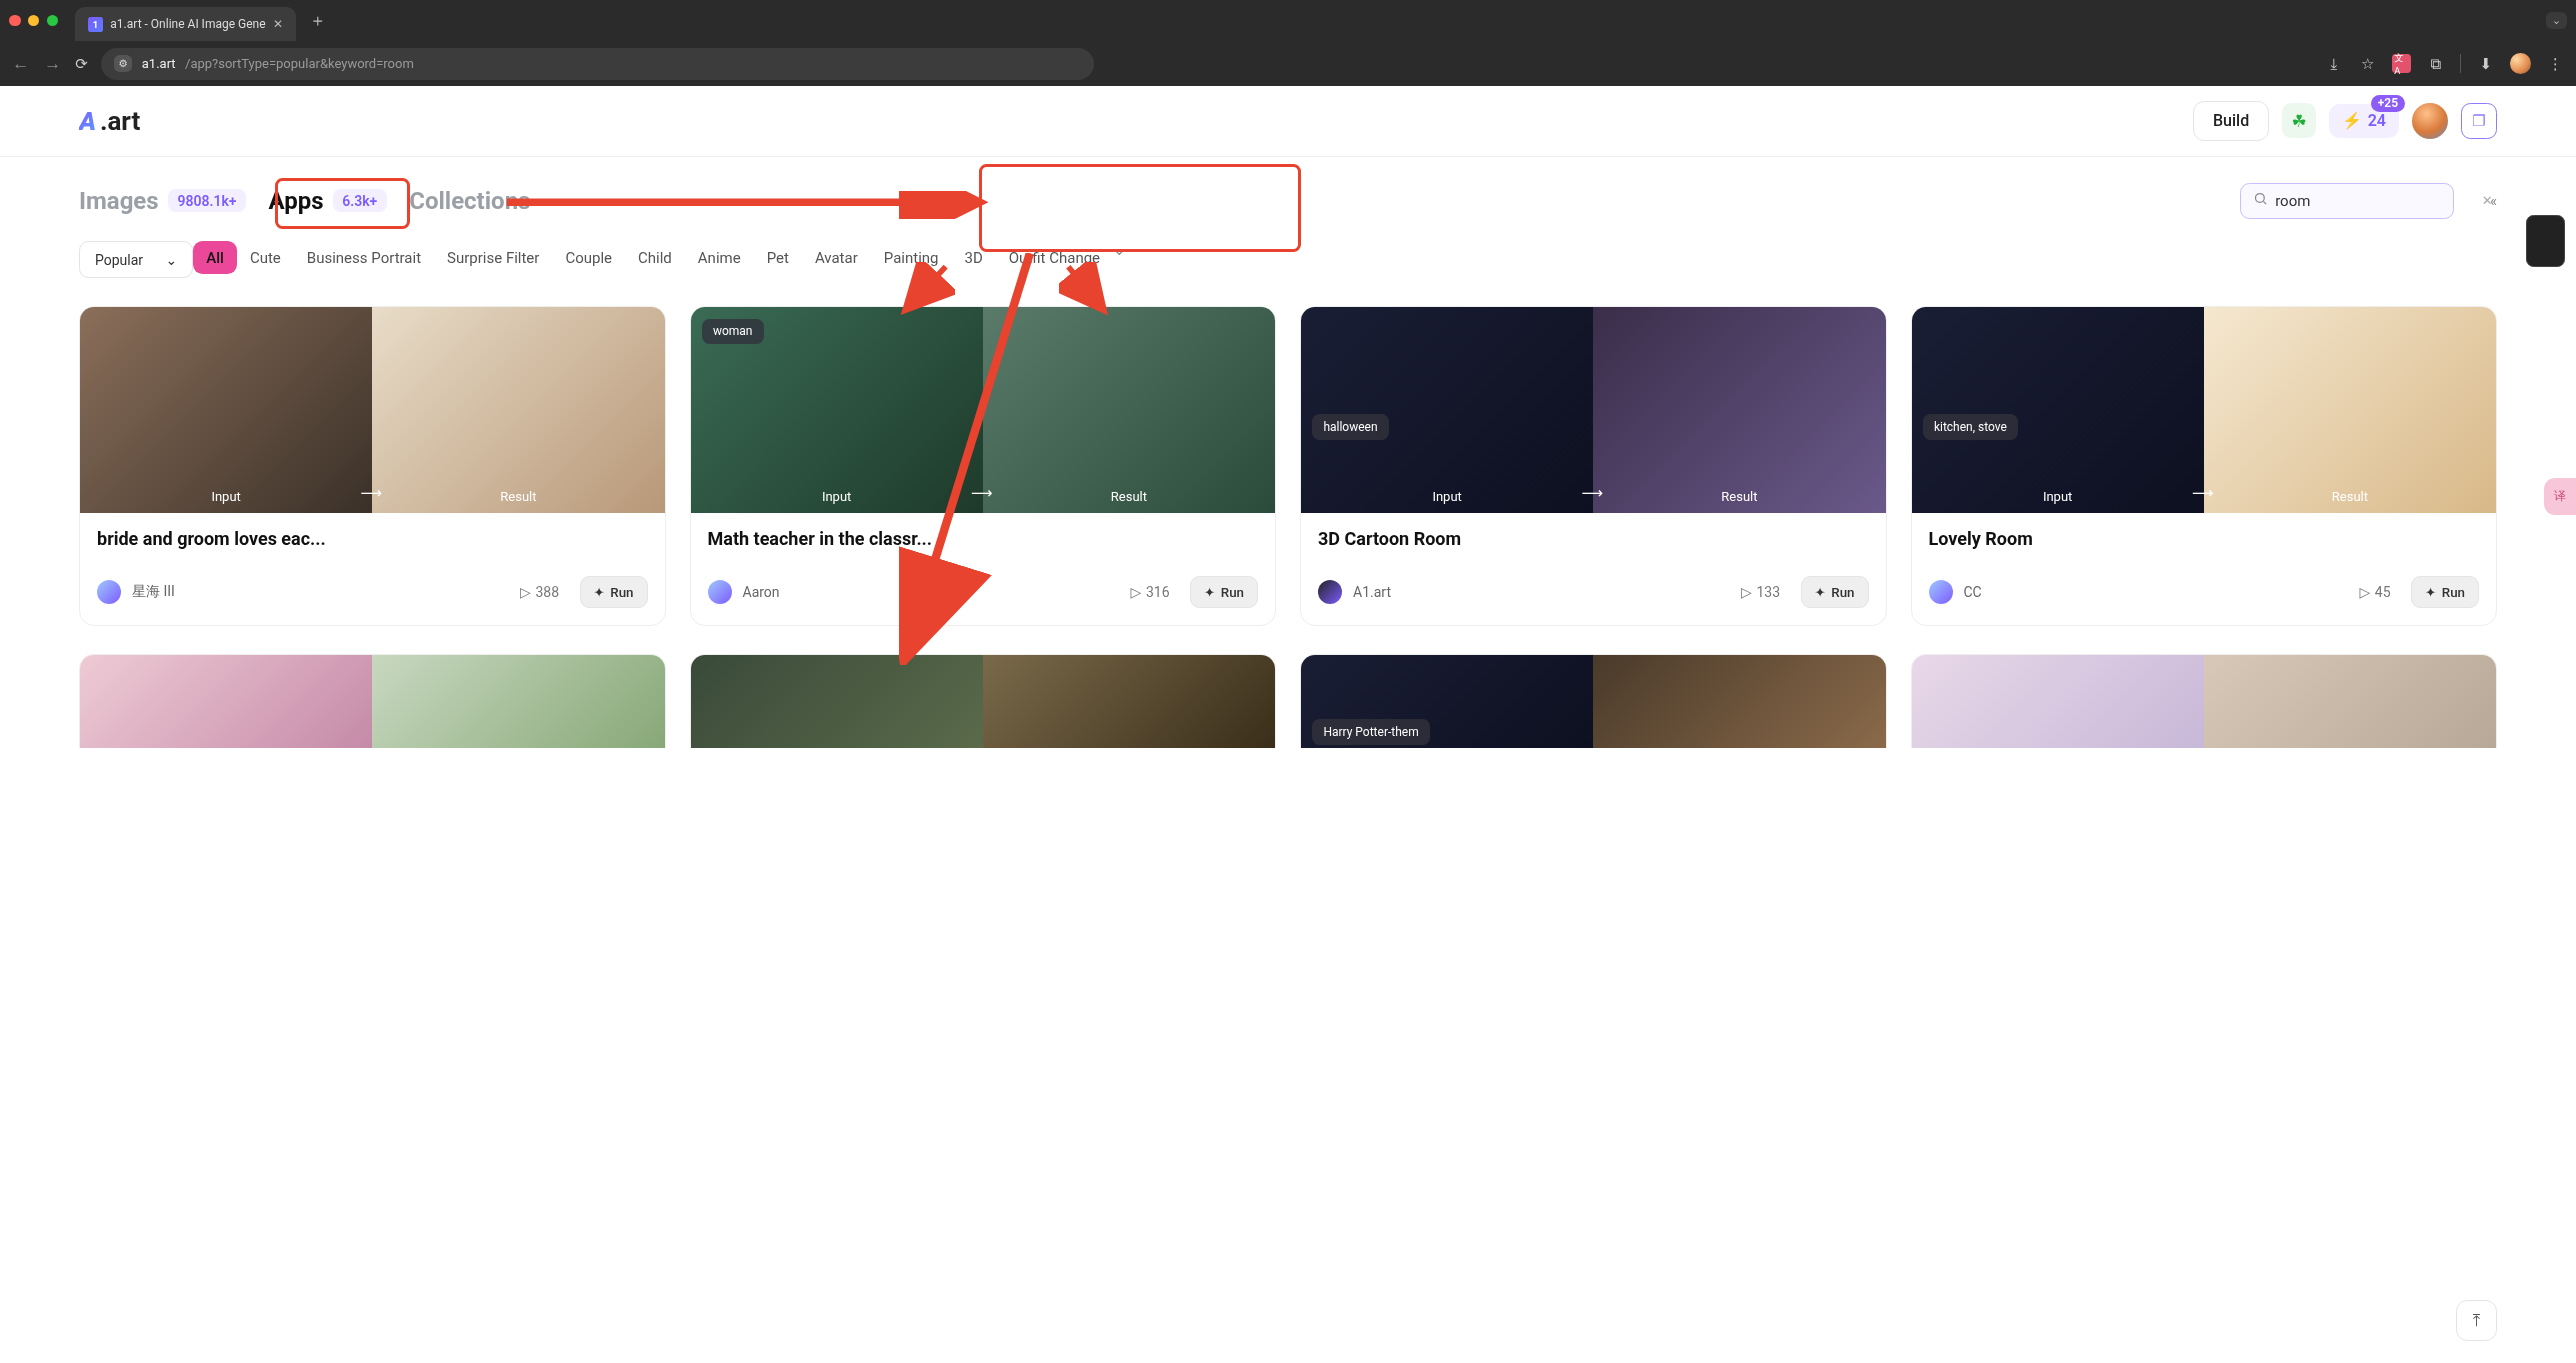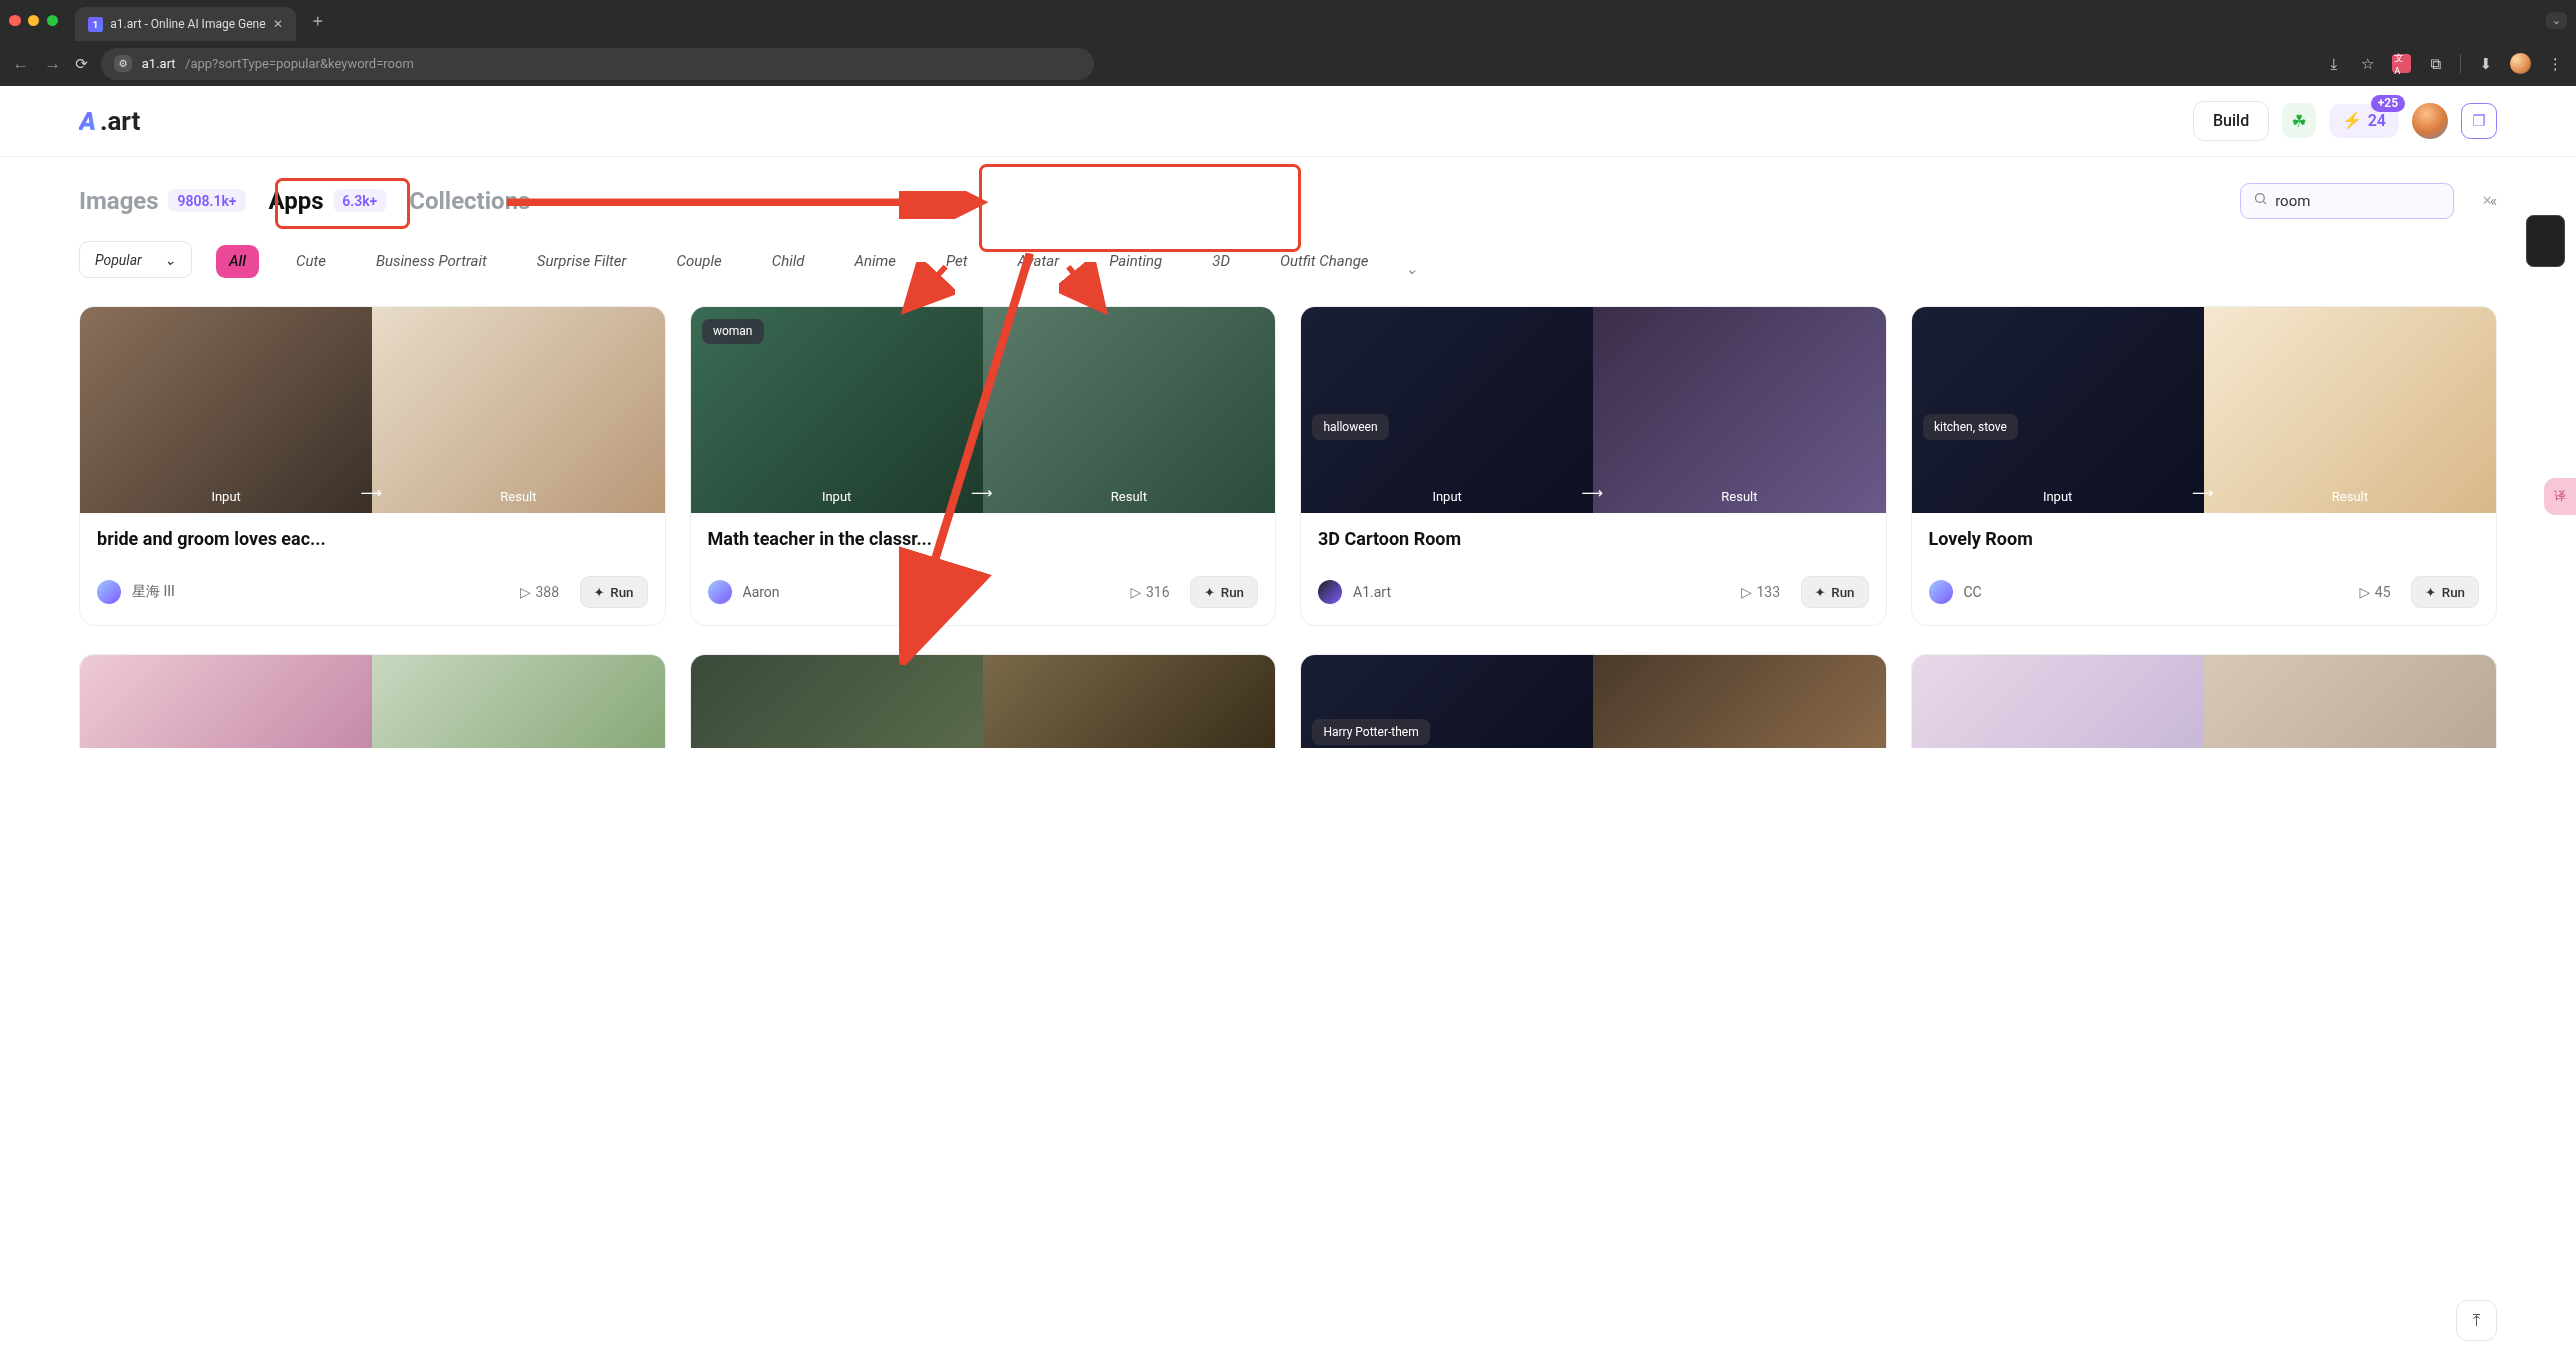--- a/index.html
+++ b/index.html
@@ -58,21 +58,21 @@
 .search-box .clear { color:#aaa; font-size:13px;}
 .collapse-panel { margin-left:13px; color:#888; font-size:15px;}
 
 
 .anno-box { position:absolute; border:3.7px solid #e8432e; border-radius:7.5px; pointer-events:none;}
 .anno-apps { left: 275px; top: 178px; width: 135px; height: 51px; }
 .anno-search { left: 979px; top: 164px; width: 322px; height: 88px; }
 .arrow-svg { position:absolute; pointer-events:none; }
 
 
-.filter-row { display:flex; align-items:flex-end; gap:24px; padding: 13px 79px 19px; color:#555; font-size:15px; flex-wrap:nowrap; position:relative;font-style:italic;}
+.filter-row { display:flex; align-items:flex-start; padding: 13px 79px 19px; color:#555; font-size:15px; flex-wrap:nowrap; position:relative;}
 .dropdown { border:0.9px solid #e4e4e4; border-radius:9.4px; padding:9.4px 15px; display:flex; align-items:center; gap:22.5px; color:#333; font-size:14px;}
 .pill { padding:7.5px 13px; border-radius:9.4px; color:#555; white-space:nowrap;}
 .pill.active { background:#ec4899; color:#111; font-weight:500;}
 .chev-more { color:#888; font-size:15px;}
 
 
 .grid { display:grid; grid-template-columns: repeat(4, 1fr); gap:24px; padding: 9.4px 79px 28px;}
 .card { border:0.9px solid #eee; border-radius:15px; overflow:hidden; background:#fff;}
 .card-img { height:206px; display:flex; position:relative; }
 .half { flex:1; position:relative; display:flex; align-items:flex-end; justify-content:center; padding-bottom:9.4px; color:#fff; font-size:13px;}

